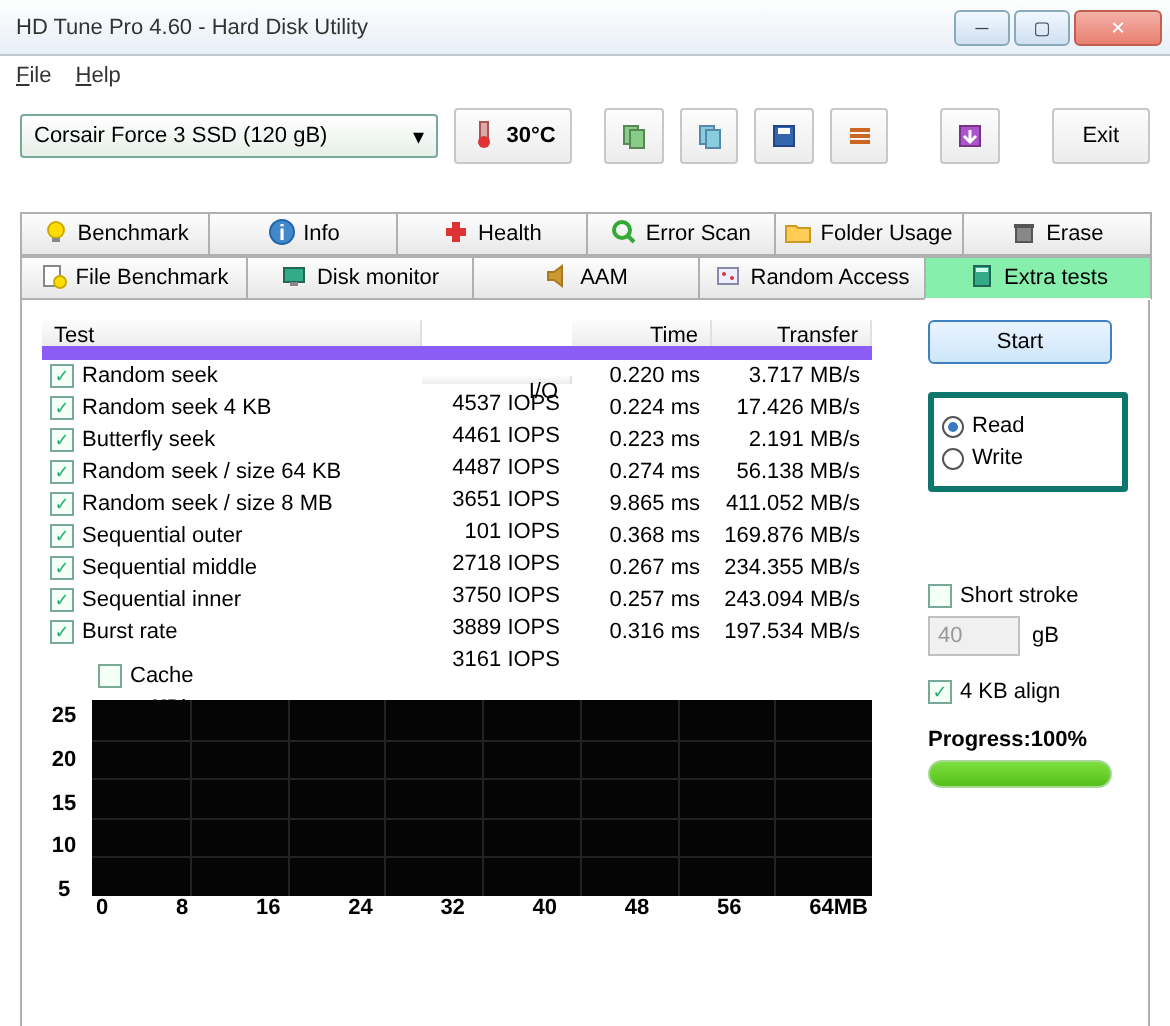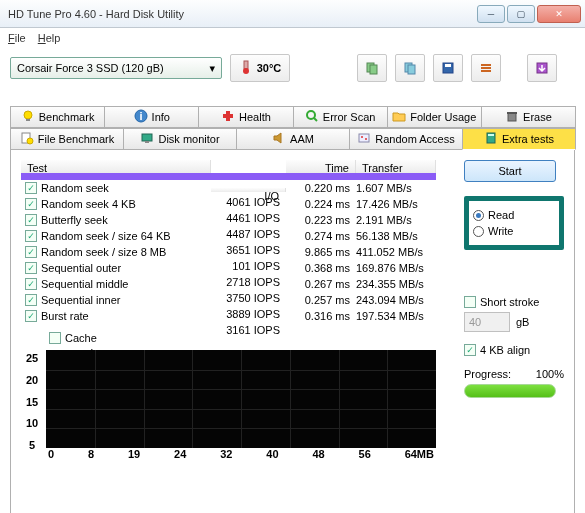--- a/index.html
+++ b/index.html
@@ -14,40 +14,40 @@
 .menubar span::first-letter { text-decoration: underline; }
 .toolbar { height: 40px; padding: 4px 10px; display: flex; align-items: center; gap: 8px; }
 .drive-select { width: 212px; height: 22px; border: 1px solid #7a9; background: linear-gradient(#fff, #e6efe8); padding: 0 6px; display: flex; align-items: center; justify-content: space-between; border-radius: 2px; }
 .temp-box { width: 60px; height: 28px; border: 1px solid #c8c8c8; background: linear-gradient(#fdfdfd, #ececec); display: flex; align-items: center; justify-content: center; gap: 4px; border-radius: 2px; }
 .toolbar-btn { width: 30px; height: 28px; border: 1px solid #c8c8c8; background: linear-gradient(#fdfdfd, #ececec); display: flex; align-items: center; justify-content: center; border-radius: 2px; }
 .exit-btn { width: 50px; height: 28px; border: 1px solid #c8c8c8; background: linear-gradient(#fdfdfd, #ececec); display: flex; align-items: center; justify-content: center; border-radius: 2px; }
 .spacer { flex: 1; }
 .tabs-area { margin: 18px 10px 0; }
 .tab-row { display: flex; }
 .tab { flex: 1; height: 22px; border: 1px solid #b0b0b0; background: linear-gradient(#fdfdfd, #e8e8e8); display: flex; align-items: center; justify-content: center; gap: 4px; margin-right: -1px; font-size: 10px; }
-.tab.active { background: #fde047; border-bottom-color: #fff; position: relative; z-index: 2; }
+.tab.active { background: #86efac; border-bottom-color: #fff; position: relative; z-index: 2; }
 .content { border: 1px solid #b0b0b0; margin: -1px 10px 8px; padding: 10px; height: 418px; position: relative; }
 .results-table { width: 415px; }
 .th-row { display: flex; height: 20px; border-bottom: 7px solid #8b5cf6; }
 .th-row > div { padding: 2px 6px; background: linear-gradient(#fdfdfd,#ececec); border-right: 1px solid #e0e0e0; }
-.col-test { width: 190px; } .col-io { width: 75px; text-align: right; margin-top: 28px; } .col-time { width: 70px; text-align: right; } .col-tx { width: 80px; text-align: left; }
+.col-test { width: 190px; } .col-io { width: 75px; text-align: right; margin-top: 28px; } .col-time { width: 70px; text-align: right; } .col-tx { width: 80px; text-align: right; }
 .tr-row { display: flex; height: 16px; align-items: center; }
 .tr-row .col-test { display: flex; align-items: center; gap: 4px; padding-left: 4px; }
 .tr-row .col-io, .tr-row .col-time, .tr-row .col-tx { padding-right: 6px; }
 .checkbox { width: 12px; height: 12px; border: 1px solid #7a9; display: inline-flex; align-items: center; justify-content: center; font-size: 9px; color: #2a7; background: #f4fff6; }
 .side-panel { position: absolute; right: 10px; top: 10px; width: 100px; }
 .start-btn { width: 92px; height: 22px; border: 1px solid #4080c0; border-radius: 3px; background: linear-gradient(#eaf4ff,#cde6fa); display: flex; align-items: center; justify-content: center; color: #000; margin-bottom: 14px; }
-.radio-group { border: 5px solid #0f766e; padding: 6px 4px; margin-bottom: 10px; border-radius: 2px; }
+.radio-group { border: 3px solid #0f766e; padding: 6px 4px; margin-bottom: 10px; border-radius: 2px; }
 .radio-row { display: flex; align-items: center; gap: 4px; height: 16px; }
 .radio { width: 11px; height: 11px; border: 1px solid #555; border-radius: 50%; display: inline-flex; align-items: center; justify-content: center; }
 .radio.checked::after { content: ""; width: 5px; height: 5px; background: #3a7ac0; border-radius: 50%; }
 .short-stroke { display: flex; align-items: center; gap: 4px; margin-bottom: 4px; margin-top: 46px; }
 .num-input { width: 46px; height: 20px; border: 1px solid #c0c0c0; background: #f0f0f0; color: #999; display: flex; align-items: center; padding: 0 4px; }
 .align-row { display: flex; align-items: center; gap: 4px; margin: 12px 0; }
-.progress-row { display: flex; justify-content: space-between; font-weight: normal; margin-top: 10px; }
+.progress-row { display: flex; justify-content: flex-start; font-weight: bold; margin-top: 10px; }
 .progress-bar { width: 92px; height: 14px; border-radius: 7px; background: linear-gradient(#7de040,#55c018); border: 1px solid #a8d898; margin-top: 4px; }
 .cache-row { margin-top: 8px; display: flex; align-items: center; gap: 4px; padding-left: 28px; }
 .chart-area { margin-top: 6px; width: 415px; height: 115px; display: flex; }
 .y-axis { width: 25px; display: flex; flex-direction: column; justify-content: space-between; align-items: center; padding: 2px 3px 14px 0; font-weight: bold; font-size: 9px; }
 .plot-box { flex: 1; position: relative; }
 .plot { height: 98px; background: #050505; position: relative; }
 .plot .grid-h { position: absolute; left: 0; right: 0; height: 1px; background: #222; }
 .plot .grid-v { position: absolute; top: 0; bottom: 0; width: 1px; background: #222; }
 .x-axis { display: flex; justify-content: space-between; font-weight: bold; font-size: 9px; padding: 0 2px; }
 .ylabel { position: absolute; top: -2px; left: 30px; font-weight: bold; font-size: 9px; }
@@ -111,20 +111,21 @@
       </svg>
     </div>
   <div style="width:10px"></div>
   <div class="toolbar-btn">
       <svg class="ico" viewBox="0 0 14 14">
         <rect x="2" y="2" width="10" height="10" fill="#a5c" stroke="#738"></rect>
         <path d="M7 4v5M4 7l3 3 3-3" stroke="#fff" fill="none" stroke-width="1.5"></path>
       </svg>
     </div>
   <div style="width:10px"></div>
+  <div class="exit-btn">Exit</div>
 </div>
 
 <div class="tabs-area">
   <div class="tab-row" id="tab-row-1">
       <div class="tab">
         <span><svg class="ico" viewBox="0 0 14 14">
             <circle cx="7" cy="6" r="4" fill="#fd0" stroke="#ca0"></circle>
             <rect x="5" y="10" width="4" height="2" fill="#888"></rect>
           </svg></span>
         <span>Benchmark</span>
@@ -210,23 +211,23 @@
       <div class="col-io">I/O</div>
       <div class="col-time">Time</div>
       <div class="col-tx">Transfer</div>
     </div>
     <div id="table-body">
         <div class="tr-row">
           <div class="col-test">
             <span class="checkbox">✓</span>
             <span>Random seek</span>
           </div>
-          <div class="col-io">4061 IOPS</div>
+          <div class="col-io">4537 IOPS</div>
           <div class="col-time">0.220 ms</div>
-          <div class="col-tx">1.607 MB/s</div>
+          <div class="col-tx">3.717 MB/s</div>
         </div>
         <div class="tr-row">
           <div class="col-test">
             <span class="checkbox">✓</span>
             <span>Random seek 4 KB</span>
           </div>
           <div class="col-io">4461 IOPS</div>
           <div class="col-time">0.224 ms</div>
           <div class="col-tx">17.426 MB/s</div>
         </div>
@@ -351,21 +352,21 @@
           <div class="grid-v" style="left: 25%;"></div>
           <div class="grid-v" style="left: 37.5%;"></div>
           <div class="grid-v" style="left: 50%;"></div>
           <div class="grid-v" style="left: 62.5%;"></div>
           <div class="grid-v" style="left: 75%;"></div>
           <div class="grid-v" style="left: 87.5%;"></div>
         </div>
       <div class="x-axis" id="x-axis">
           <span>0</span>
           <span>8</span>
-          <span>19</span>
+          <span>16</span>
           <span>24</span>
           <span>32</span>
           <span>40</span>
           <span>48</span>
           <span>56</span>
           <span>64MB</span>
         </div>
     </div>
   </div>
 </div>

